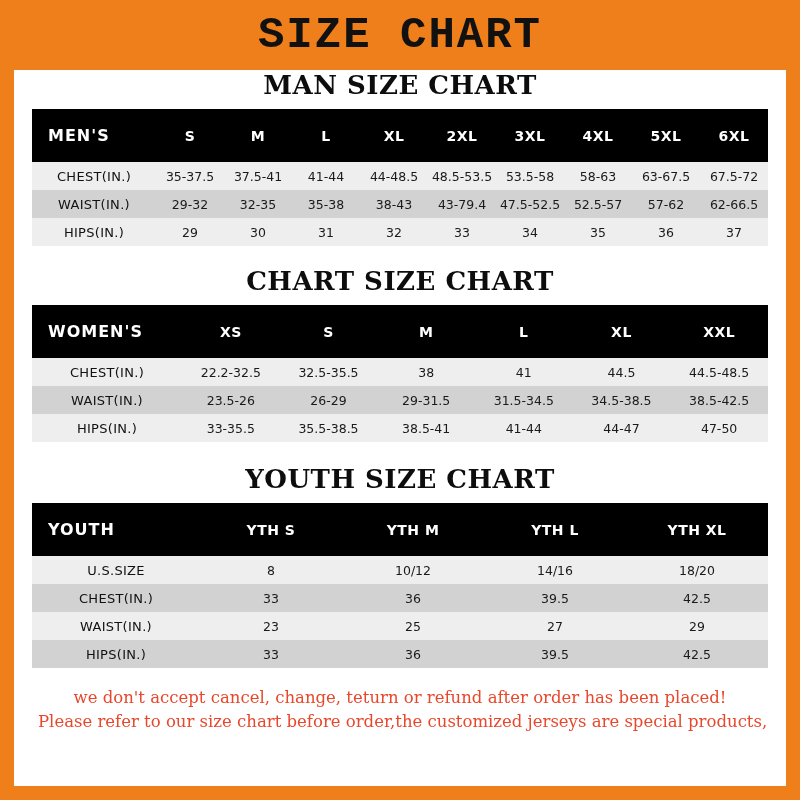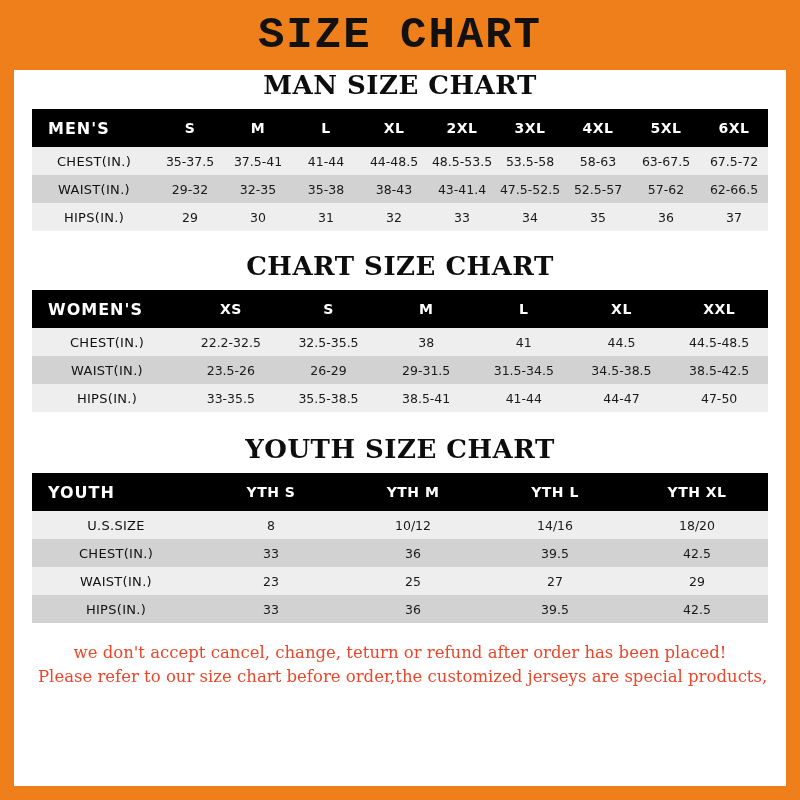--- a/index.html
+++ b/index.html
@@ -63,21 +63,21 @@
   table.chart th, table.chart td {
     text-align: center;
     vertical-align: middle;
     padding: 0;
     font-size: 12.5px;
     color: #1a1a1a;
   }
   table.chart thead th {
     background: #000000;
     color: #ffffff;
-    height: 38px;
+    height: 53px;
     font-weight: bold;
     font-size: 14px;
     letter-spacing: 0.5px;
   }
   table.chart thead th.rowhead {
     text-align: left;
     padding-left: 16px;
     font-size: 16px;
     letter-spacing: 1px;
   }
@@ -155,21 +155,21 @@
             <td>58-63</td>
             <td>63-67.5</td>
             <td>67.5-72</td>
           </tr>
           <tr class="even">
             <td class="rowhead">WAIST(IN.)</td>
             <td>29-32</td>
             <td>32-35</td>
             <td>35-38</td>
             <td>38-43</td>
-            <td>43-41.4</td>
+            <td>43-79.4</td>
             <td>47.5-52.5</td>
             <td>52.5-57</td>
             <td>57-62</td>
             <td>62-66.5</td>
           </tr>
           <tr class="odd">
             <td class="rowhead">HIPS(IN.)</td>
             <td>29</td>
             <td>30</td>
             <td>31</td>

